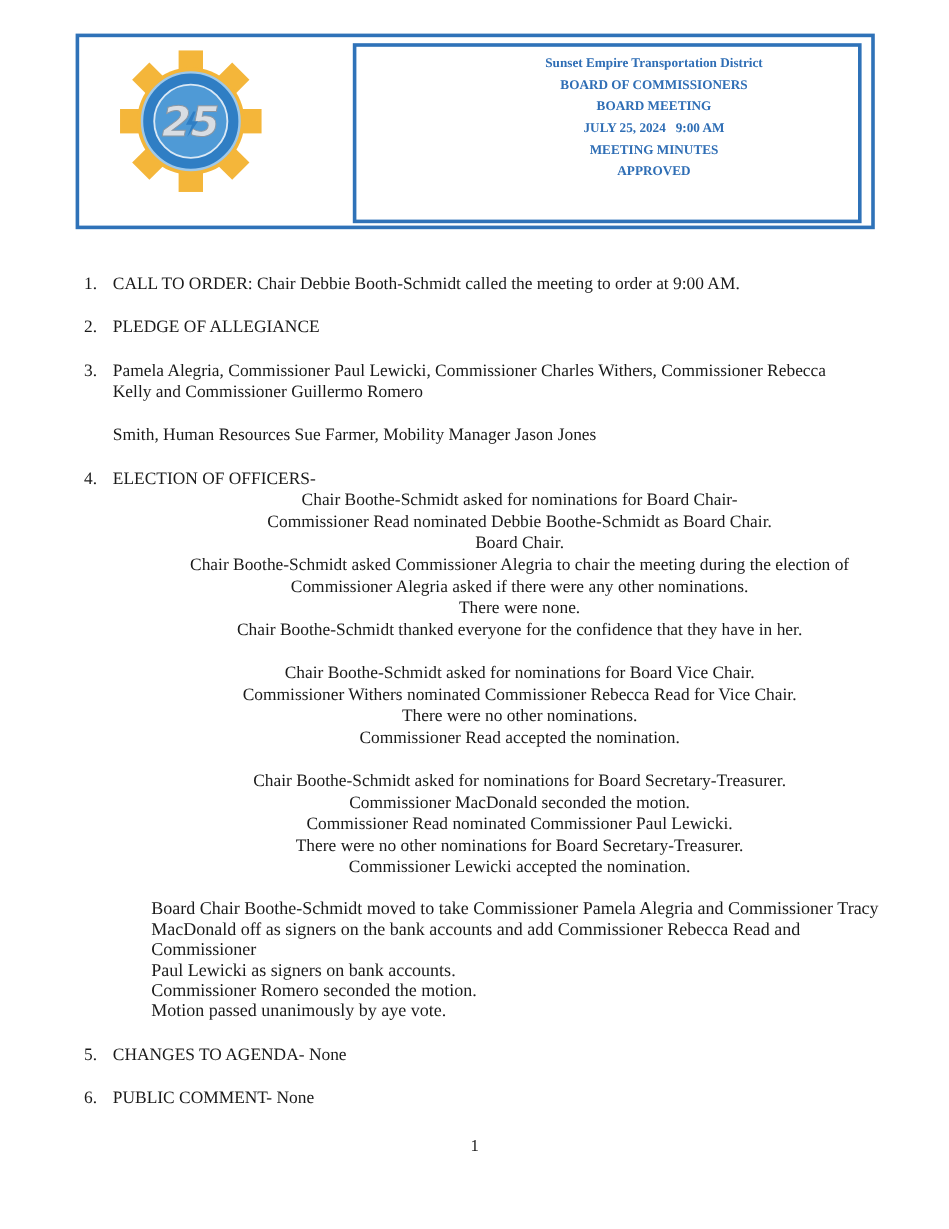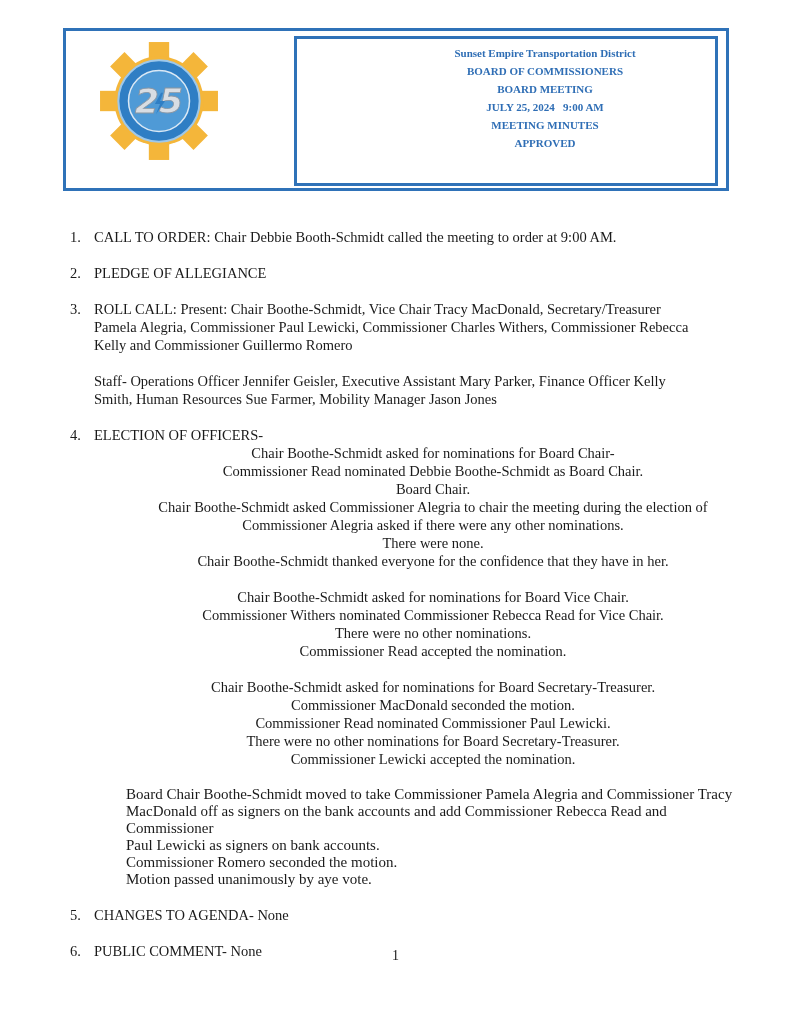--- a/index.html
+++ b/index.html
@@ -80,25 +80,23 @@
   <div class="gap"></div>
 
   <div class="item">
     <span class="num">2.</span>
     <div>PLEDGE OF ALLEGIANCE</div>
   </div>
   <div class="gap"></div>
 
   <div class="item">
     <span class="num">3.</span>
-    <div>ROLL CALL: Present: Chair Boothe-Schmidt, Vice Chair Tracy MacDonald, Secretary/Treasurer</div>
     <div>Pamela Alegria, Commissioner Paul Lewicki, Commissioner Charles Withers, Commissioner Rebecca</div>
     <div>Kelly and Commissioner Guillermo Romero</div>
     <div class="gap"></div>
-    <div>Staff- Operations Officer Jennifer Geisler, Executive Assistant Mary Parker, Finance Officer Kelly</div>
     <div>Smith, Human Resources Sue Farmer, Mobility Manager Jason Jones</div>
   </div>
   <div class="gap"></div>
 
   <div class="item">
     <span class="num">4.</span>
     <div>ELECTION OF OFFICERS-</div>
   </div>
   <div class="sub">
     <div>Chair Boothe-Schmidt asked for nominations for Board Chair-</div>

